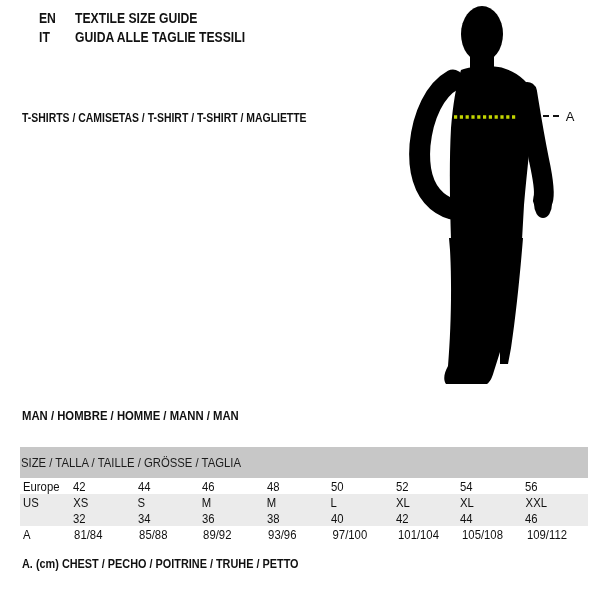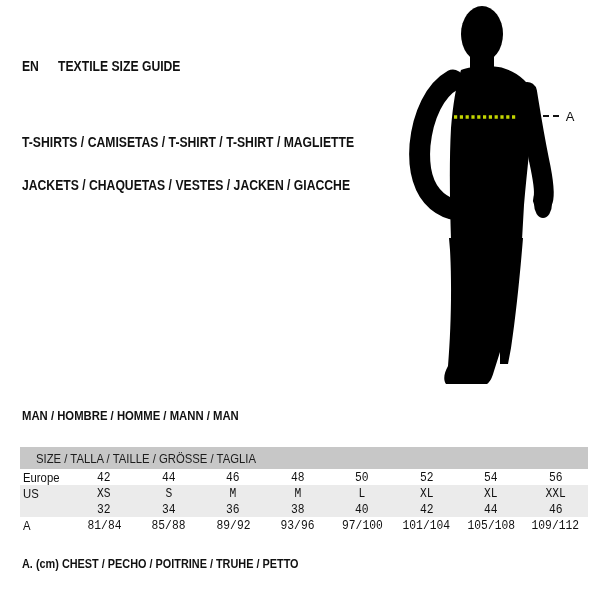--- a/index.html
+++ b/index.html
@@ -5,59 +5,61 @@
   html,body{margin:0;padding:0;}
   body{
     width:600px;height:600px;background:#ffffff;overflow:hidden;position:relative;
     font-family:"Liberation Sans",sans-serif;color:#111;
     -webkit-font-smoothing:antialiased;
   }
   
   .cx{display:inline-block;transform:scaleX(0.87);transform-origin:0 50%;white-space:nowrap;}
   .cxc{display:inline-block;transform:scaleX(0.87);transform-origin:50% 50%;white-space:nowrap;}
 
-  .lang-list{position:absolute;left:22px;top:9px;margin-top:48px;}
+  .lang-list{position:absolute;left:39px;top:9px;}
   .lang-row{height:19px;line-height:19px;font-size:14px;font-weight:700;}
   .lang-row .code{width:36px;}
 
   .categories{position:absolute;left:22px;top:109px;}
-  .cat-line{height:19px;line-height:19px;font-size:14px;font-weight:700;margin-top:24px;}
+  .cat-line{height:19px;line-height:19px;font-size:12px;font-weight:700;}
 
   .figure-wrap{position:absolute;left:405px;top:0;width:160px;height:400px;}
   .figure-wrap svg{display:block;width:160px;height:400px;}
 
   .a-connector{position:absolute;left:543px;top:115px;width:16px;height:0;
     border-top:2px dashed #111;}
   .a-label{position:absolute;left:560px;top:109px;width:20px;height:16px;
     font-size:13px;line-height:16px;font-weight:400;text-align:center;}
 
   .section-title{position:absolute;left:22px;top:408px;font-size:13px;font-weight:700;line-height:16px;}
 
   .size-table{position:absolute;left:20px;top:447px;width:568px;font-size:13px;}
-  .t-head{height:22px;background:var(--header-bg,#c7c7c7);display:flex;align-items:center;
-    padding-left:16px;color:#1c1c1c;}
+  .t-head{height:31px;background:var(--header-bg,#c7c7c7);display:flex;align-items:center;
+    padding-left:1px;color:#1c1c1c;}
   .t-row{height:16px;display:grid;grid-template-columns:52px repeat(8,1fr);align-items:center;}
   .t-row.shade{background:var(--row-shade,#ebebeb);}
   .t-label{padding-left:3px;text-align:left;}
-  .t-cell{text-align:center;font-family:Liberation Mono, monospace;}
+  .t-cell{}
 
   .footnote{position:absolute;left:22px;top:544px;font-size:12.5px;font-weight:700;line-height:15px;margin-top:13px;}
 </style>
 </head>
 <body>
 
 <div class="lang-list">
   <div class="lang-row">
     <span class="code cx">EN</span><span class="cx">TEXTILE SIZE GUIDE</span>
   </div>
+  <div class="lang-row">
+    <span class="code cx">IT</span><span class="cx">GUIDA ALLE TAGLIE TESSILI</span>
+  </div>
 </div>
 
 <div class="categories">
   <div class="cat-line"><span class="cx">T-SHIRTS / CAMISETAS / T-SHIRT / T-SHIRT / MAGLIETTE</span></div>
-  <div class="cat-line"><span class="cx">JACKETS / CHAQUETAS / VESTES / JACKEN / GIACCHE</span></div>
 </div>
 
 <div class="figure-wrap">
   <svg viewBox="0 0 160 400" xmlns="http://www.w3.org/2000/svg">
     <g fill="#000000">
 
       <ellipse cx="77" cy="34" rx="21" ry="28"></ellipse>
 
       <rect x="65" y="50" width="24" height="20"></rect>
 

